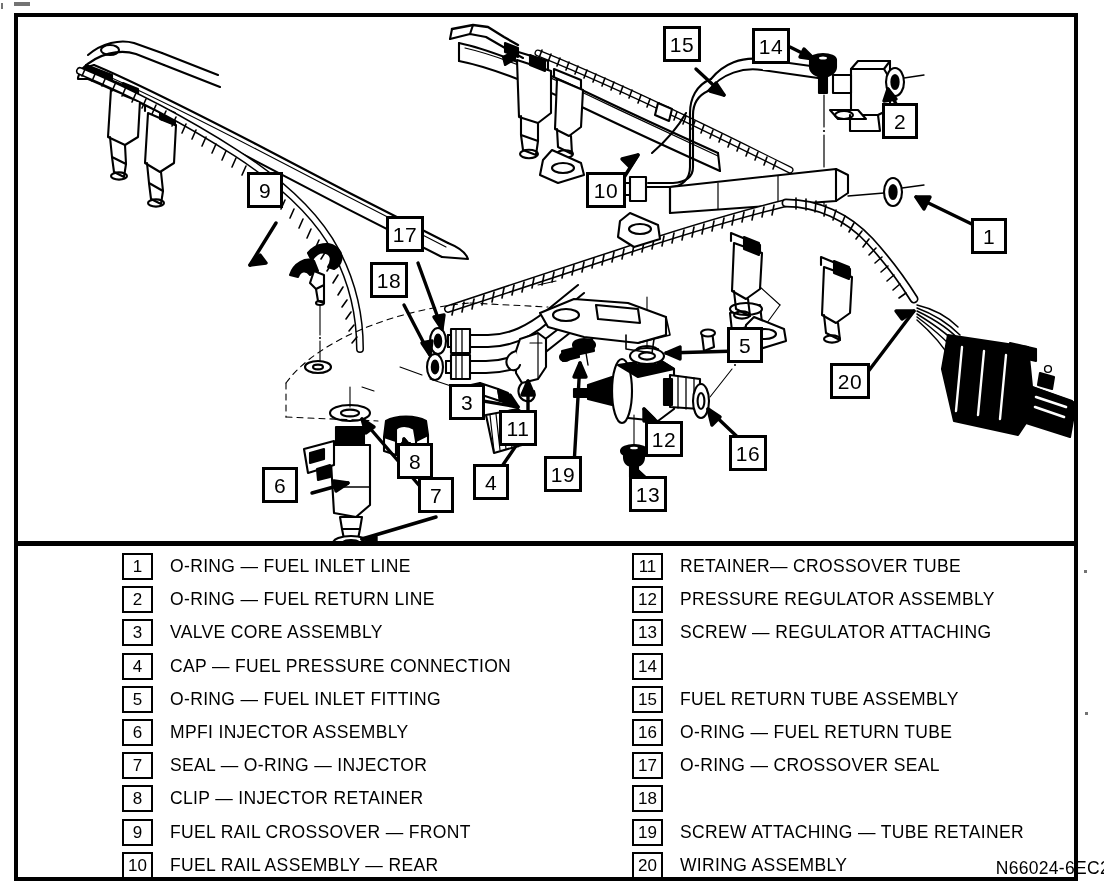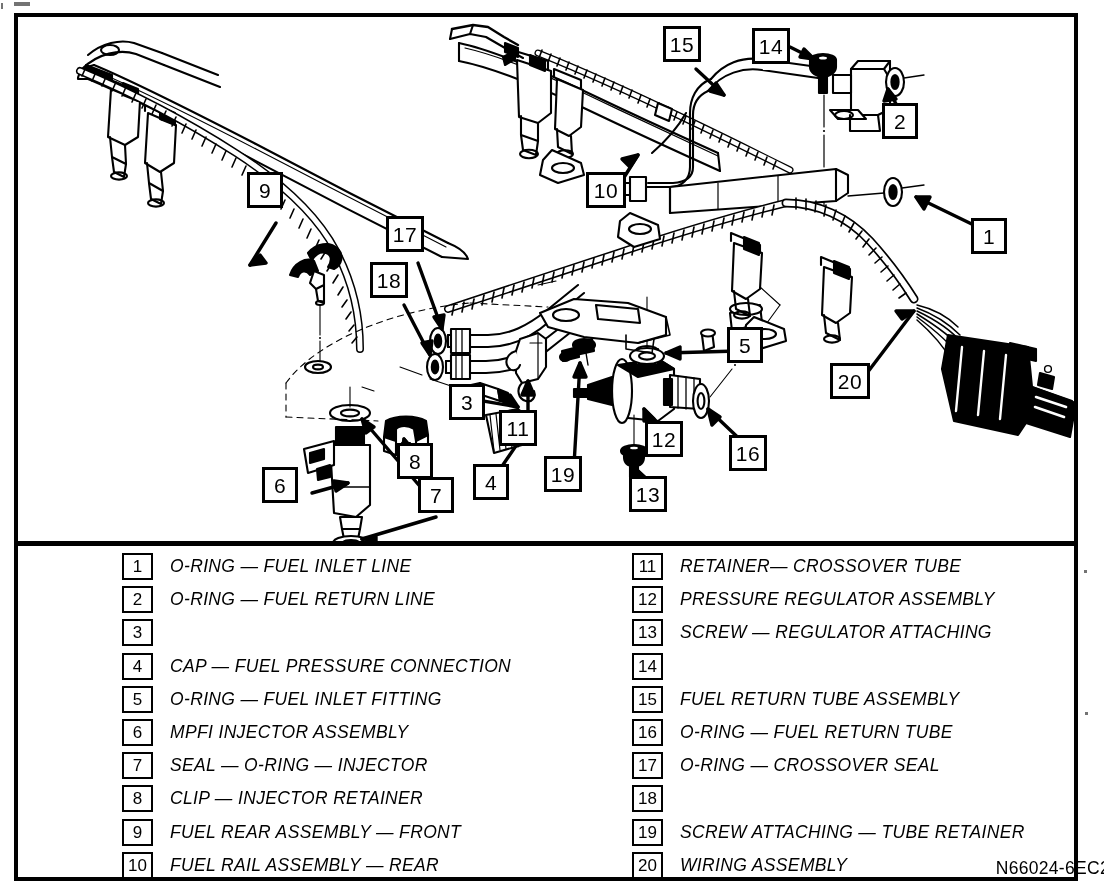--- a/index.html
+++ b/index.html
@@ -26,21 +26,21 @@
 
   
   #legend{position:absolute;left:18px;top:550px;width:1056px;height:326px;}
   .col{position:absolute;top:0;width:500px;}
   .col.left{left:104px;}
   .col.right{left:614px;}
   .lrow{position:relative;height:33.2px;display:flex;align-items:center;}
   .lnum{box-sizing:border-box;width:31px;height:27px;border:2.5px solid #000;background:#fff;
         display:flex;align-items:center;justify-content:center;
         font-size:17px;line-height:1;flex:0 0 auto;}
-  .ltext{margin-left:17px;font-size:17.5px;letter-spacing:.35px;white-space:nowrap;font-style:italic;}
+  .ltext{margin-left:17px;font-size:17.5px;letter-spacing:.35px;white-space:nowrap;}
   .partno{position:absolute;right:-8px;bottom:3px;font-size:17.5px;letter-spacing:.3px;white-space:nowrap;}
 
   
   .speck{position:absolute;background:#000;opacity:.55;}
 </style>
 </head>
 <body>
 
 <div id="page">
 
@@ -645,20 +645,21 @@
       <div class="lrow">
         <div class="lnum">1</div>
         <div class="ltext">O-RING — FUEL INLET LINE</div>
       </div>
       <div class="lrow">
         <div class="lnum">2</div>
         <div class="ltext">O-RING — FUEL RETURN LINE</div>
       </div>
       <div class="lrow">
         <div class="lnum">3</div>
+        <div class="ltext">VALVE CORE ASSEMBLY</div>
       </div>
       <div class="lrow">
         <div class="lnum">4</div>
         <div class="ltext">CAP — FUEL PRESSURE CONNECTION</div>
       </div>
       <div class="lrow">
         <div class="lnum">5</div>
         <div class="ltext">O-RING — FUEL INLET FITTING</div>
       </div>
       <div class="lrow">
@@ -668,21 +669,21 @@
       <div class="lrow">
         <div class="lnum">7</div>
         <div class="ltext">SEAL — O-RING — INJECTOR</div>
       </div>
       <div class="lrow">
         <div class="lnum">8</div>
         <div class="ltext">CLIP — INJECTOR RETAINER</div>
       </div>
       <div class="lrow">
         <div class="lnum">9</div>
-        <div class="ltext">FUEL REAR ASSEMBLY — FRONT</div>
+        <div class="ltext">FUEL RAIL CROSSOVER — FRONT</div>
       </div>
       <div class="lrow">
         <div class="lnum">10</div>
         <div class="ltext">FUEL RAIL ASSEMBLY — REAR</div>
       </div>
     </div>
 
     <div class="col right">
       <div class="lrow">
         <div class="lnum">11</div>

